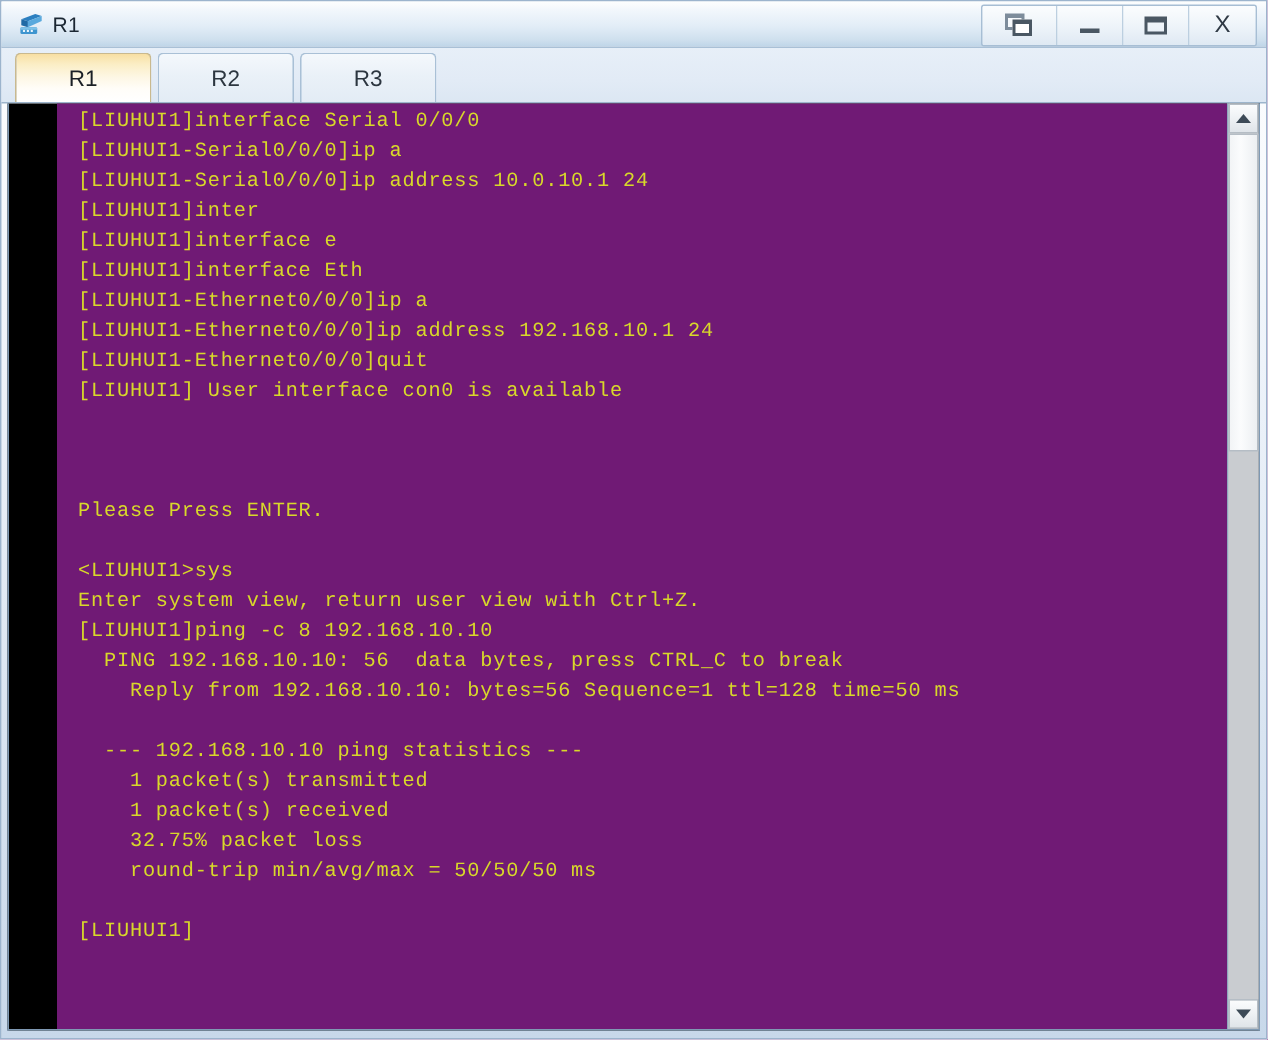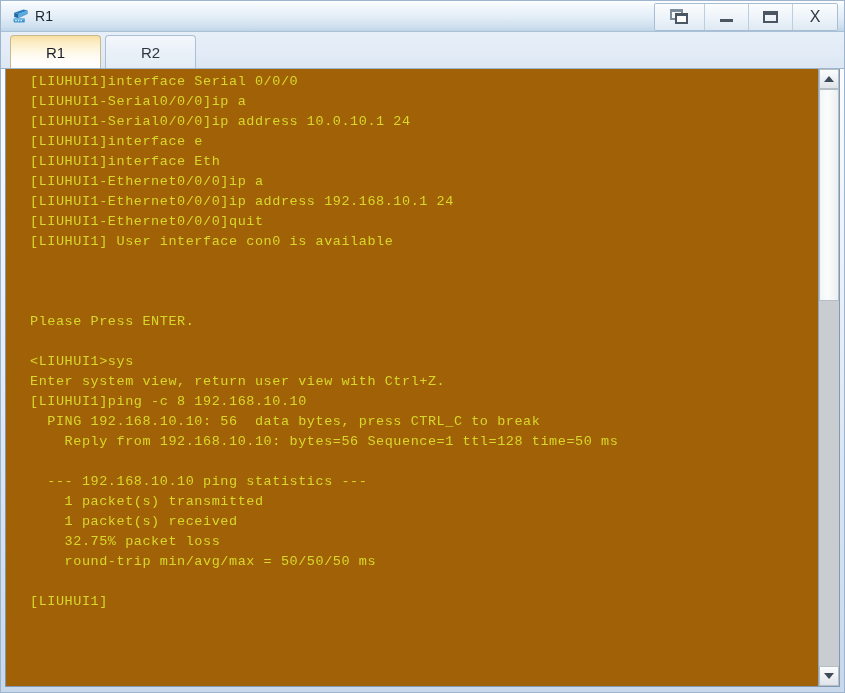--- a/index.html
+++ b/index.html
@@ -161,25 +161,26 @@
     display: flex;
     background: #000000;
     border: 1px solid #7f99b3;
     border-top: none;
     margin: 0 4px 5px 4px;
     min-height: 0;
     box-sizing: border-box;
   }
   .terminal {
     flex: 1 1 auto;
-    background: #a16207;
+    background: #701a75;
     overflow: hidden;
-    padding: 3px 0 0 24px;
+    padding: 3px 0 0 14px;
     box-sizing: border-box;
     min-width: 0;
+    margin-left: 32px;
   }
   .term-line {
     font-family: "Liberation Mono", "DejaVu Sans Mono", monospace;
     font-size: 13.5px;
     line-height: 20px;
     color: #d8d82a;
     white-space: pre;
     letter-spacing: 0.55px;
     height: 20px;
   }
@@ -264,27 +265,31 @@
     </div>
   </div>
 
   <div class="tabstrip">
     <div class="tab active">
       <span>R1</span>
     </div>
     <div class="tab">
       <span>R2</span>
     </div>
+    <div class="tab">
+      <span>R3</span>
+    </div>
   </div>
 
   <div class="term-wrap">
     <div class="terminal" id="terminal">
         <div class="term-line">[LIUHUI1]interface Serial 0/0/0</div>
         <div class="term-line">[LIUHUI1-Serial0/0/0]ip a</div>
         <div class="term-line">[LIUHUI1-Serial0/0/0]ip address 10.0.10.1 24</div>
+        <div class="term-line">[LIUHUI1]inter</div>
         <div class="term-line">[LIUHUI1]interface e</div>
         <div class="term-line">[LIUHUI1]interface Eth</div>
         <div class="term-line">[LIUHUI1-Ethernet0/0/0]ip a</div>
         <div class="term-line">[LIUHUI1-Ethernet0/0/0]ip address 192.168.10.1 24</div>
         <div class="term-line">[LIUHUI1-Ethernet0/0/0]quit</div>
         <div class="term-line">[LIUHUI1] User interface con0 is available</div>
         <div class="term-line">&nbsp;</div>
         <div class="term-line">&nbsp;</div>
         <div class="term-line">&nbsp;</div>
         <div class="term-line">Please Press ENTER.</div>

